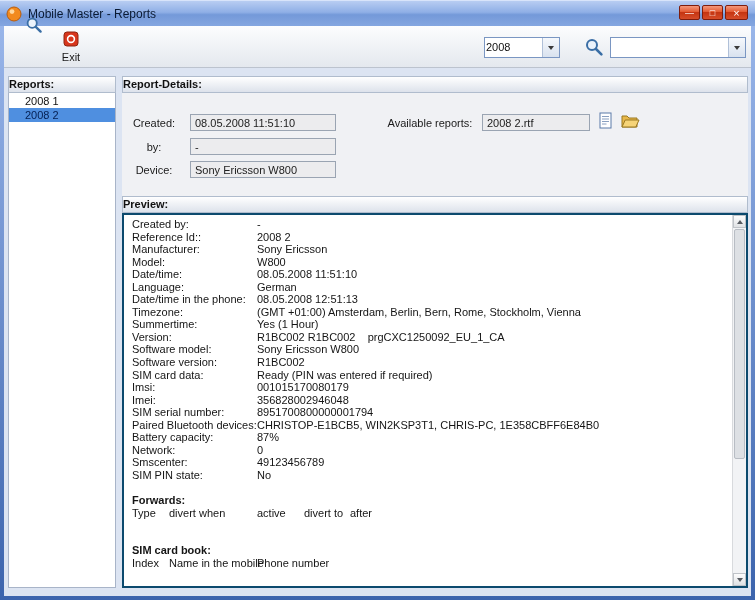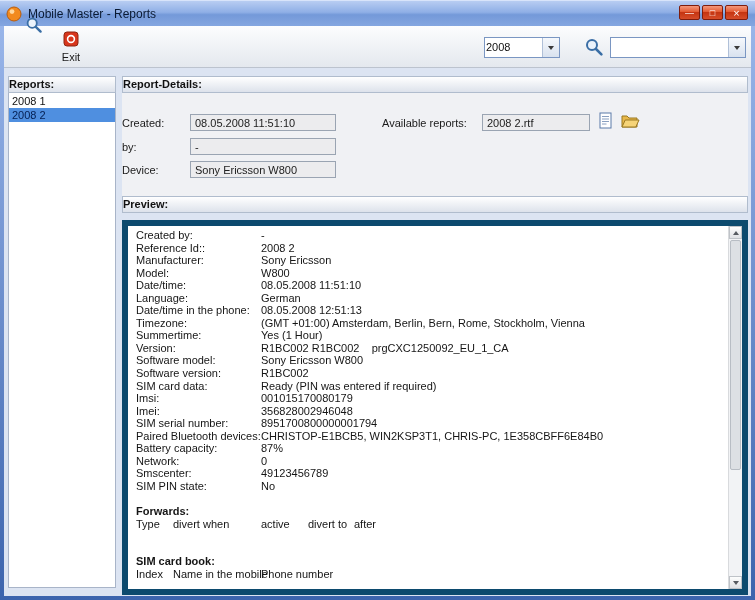--- a/index.html
+++ b/index.html
@@ -74,48 +74,48 @@
   }
   .hdr-reports { left:4px; top:8px; width:108px; }
   .hdr-details { left:118px; top:8px; width:626px; }
   .hdr-preview { left:118px; top:128px; width:626px; }
 
   .reports-list {
     position:absolute; left:4px; top:25px; width:108px; bottom:8px;
     background:#fff; border:1px solid #a8b4c8; border-top:none;
     padding-top:1px;
   }
-  .report-item { font-size:11px; height:14px; line-height:14px; padding-left:3px; color:#111; }
+  .report-item { font-size:11px; height:14px; line-height:14px; padding-left:16px; color:#111; }
   .report-item.selected { background:#4f8fe0; color:#041f52; }
 
   .details-body {
     position:absolute; left:118px; top:25px; width:626px; height:103px;
     background:#f0f1f4;
   }
-  .d-label { position:absolute; font-size:11px; color:#1a1a1a; text-align:left; }
+  .d-label { position:absolute; font-size:11px; color:#1a1a1a; text-align:center; }
   .d-field {
     position:absolute; height:17px; font-size:11px; color:#222;
     background:#ececee; border:1px solid #9aa4b2; padding:0 4px;
     font-family:"Liberation Sans", sans-serif;
   }
   .lbl-created { left:0; top:24px; width:64px; }
   .fld-created { left:68px; top:21px; width:146px; }
   .lbl-by      { left:0; top:48px; width:64px; }
   .fld-by      { left:68px; top:45px; width:146px; }
   .lbl-device  { left:0; top:71px; width:64px; }
   .fld-device  { left:68px; top:68px; width:146px; }
   .lbl-avail   { left:260px; top:24px; width:96px; }
   .fld-avail   { left:360px; top:21px; width:108px; }
   .icon-btn { position:absolute; top:19px; width:22px; height:20px; background:transparent; border:none; padding:0; }
   .btn-doc    { left:472px; }
   .btn-folder { left:497px; }
 
   .preview-body {
     position:absolute; left:118px; top:145px; width:626px; height:375px;
-    background:#fff; border:6px solid #0c4a6e; overflow:hidden;margin-top:7px;
+    background:#fff; border:2px solid #0c4a6e; overflow:hidden;
   }
   .preview-lines {
     position:absolute; left:0; top:3px; right:16px;
     padding-left:8px; font-size:11px; color:#151515;
   }
   .pv-line { height:12.55px; line-height:12.55px; white-space:nowrap; }
   .pv-label { display:inline-block; width:125px; }
   .pv-value { white-space:pre; }
   .pv-head { font-weight:bold; }
   .pv-cell { display:inline-block; white-space:pre; vertical-align:top; }

